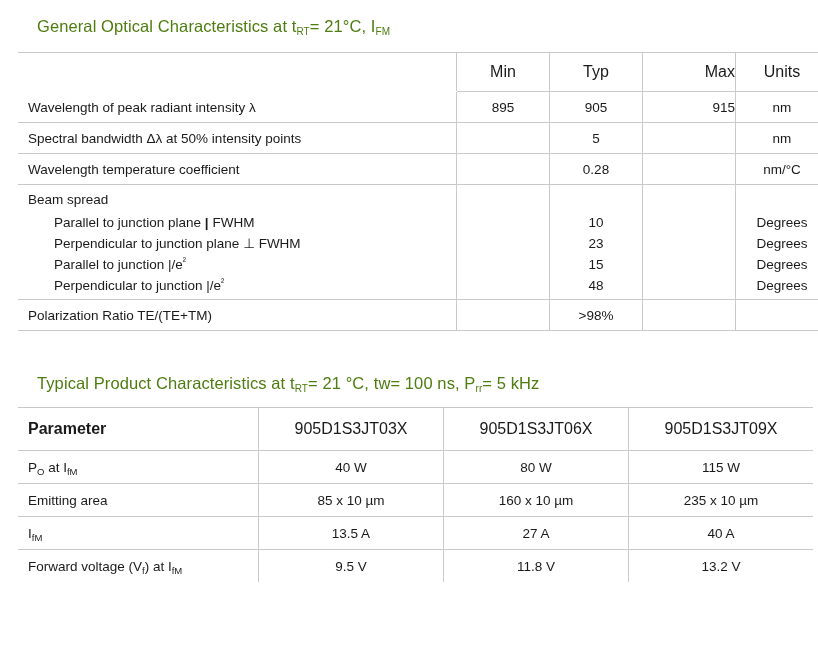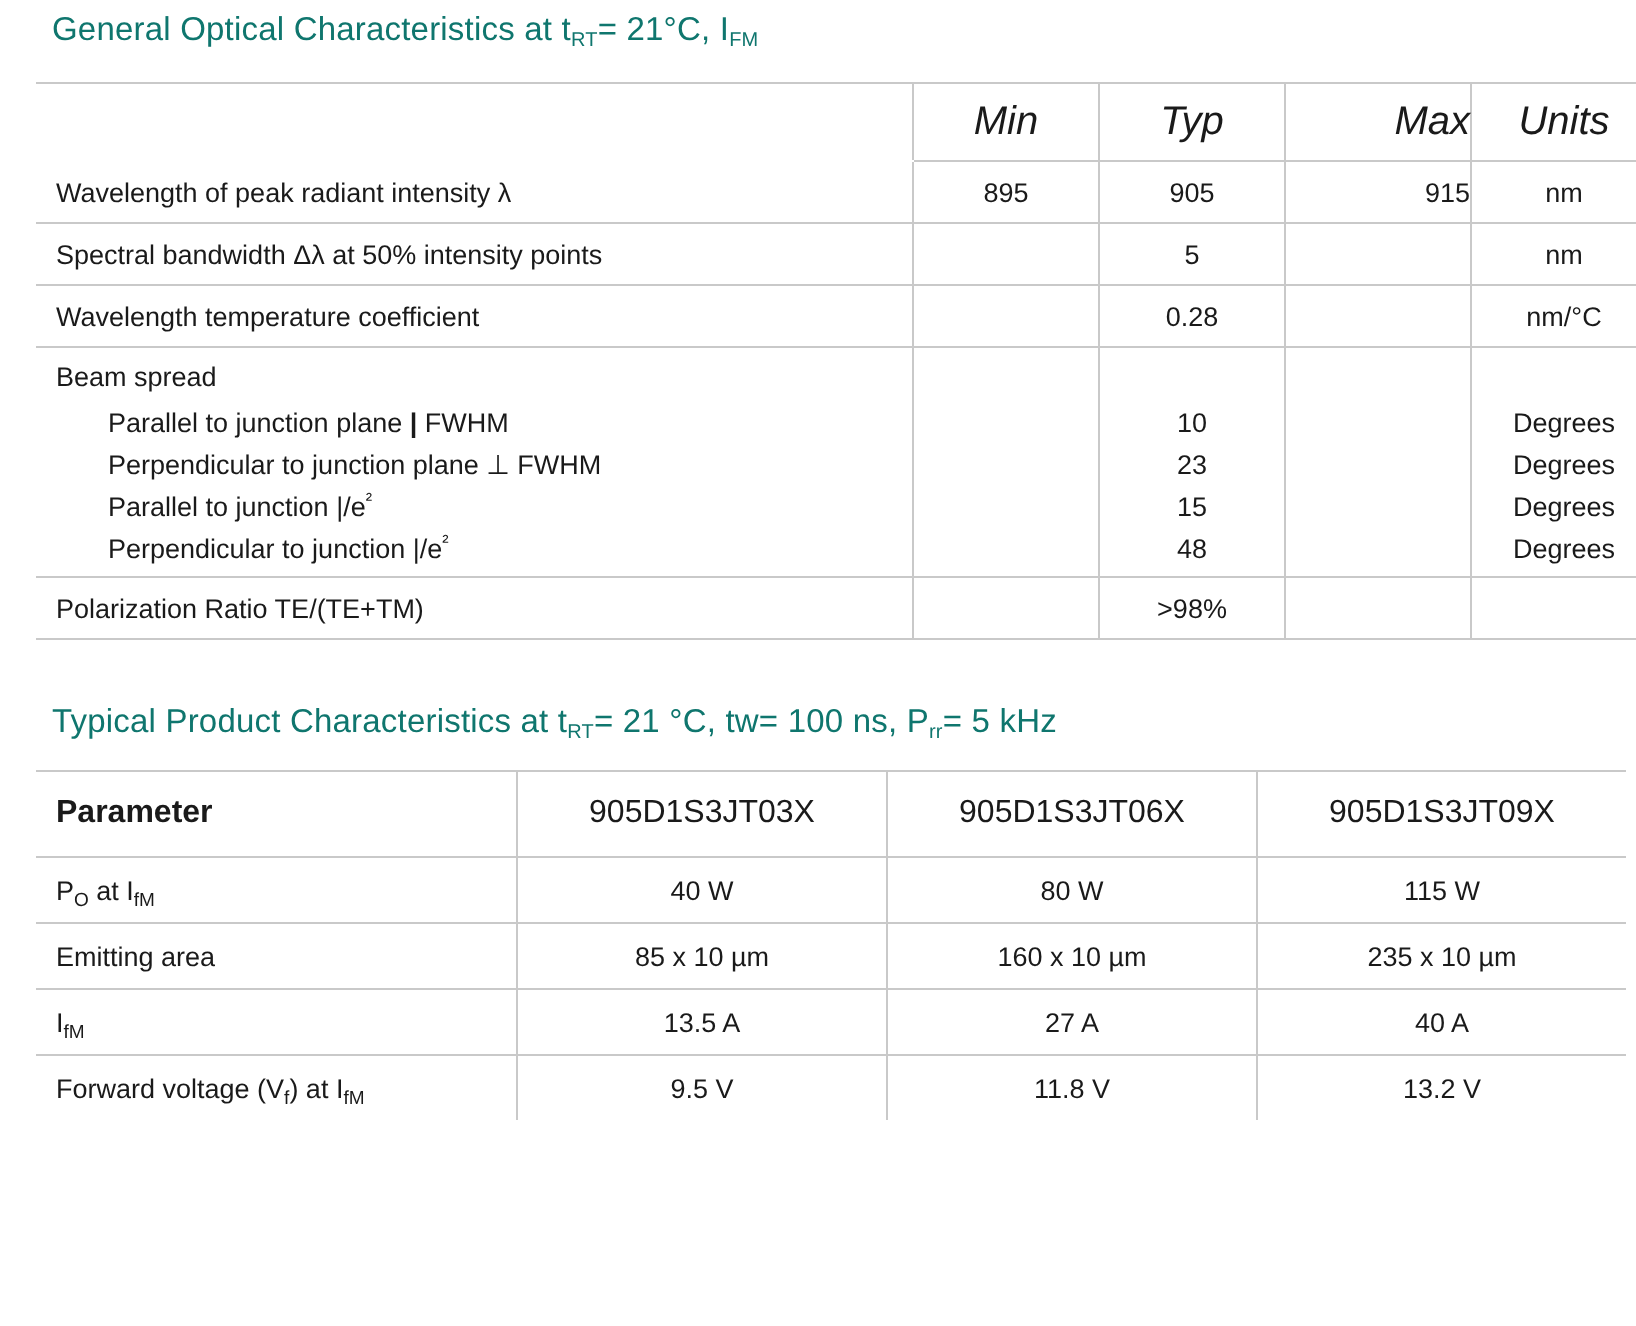--- a/index.html
+++ b/index.html
@@ -18,25 +18,25 @@
   .page {
     position: relative;
     width: 818px;
     height: 663px;
     box-sizing: border-box;
     padding: 0 18px;
   }
 
   
   .section-title {
-    color: #0f766e;
+    color: #4d7c0f;
     font-size: 16.5px;
     font-weight: 400;
     letter-spacing: 0.1px;
-    margin: 0;
+    margin: 11px;
     padding: 6px 0 0 8px;
     white-space: nowrap;
   }
   .section-title sub {
     font-size: 10px;
     vertical-align: baseline;
     position: relative;
     top: 3px;
   }
 
@@ -74,23 +74,22 @@
     border-bottom: 1px solid #c9c9c9;
     height: 30px;
   }
   .t1 .c-label   { width: 428px; padding-left: 10px; text-align: left; }
   .t1 .c-min     { width: 92px;  text-align: center; border-left: 1px solid #c9c9c9; }
   .t1 .c-typ     { width: 92px;  text-align: center; border-left: 1px solid #c9c9c9; }
   .t1 .c-max     { width: 92px;  text-align: right; border-left: 1px solid #c9c9c9; }
   .t1 .c-units   { width: 92px;  text-align: center; border-left: 1px solid #c9c9c9; }
   .t1 thead td {
     height: 38px;
-    font-size: 20px;
-    border-bottom: 1px solid #c9c9c9;
-    font-style: italic;
+    font-size: 16px;
+    border-bottom: 1px solid #c9c9c9;
   }
   .t1 thead td.c-label { border-bottom: 1px solid transparent; }
   .t1 .head-blank { border-left: none; }
 
   
   .t1 .beam-head td { border-bottom: none; height: 28px; }
   .t1 .beam-body td {
     border-bottom: 1px solid #c9c9c9;
     height: 86px;
     vertical-align: top;

